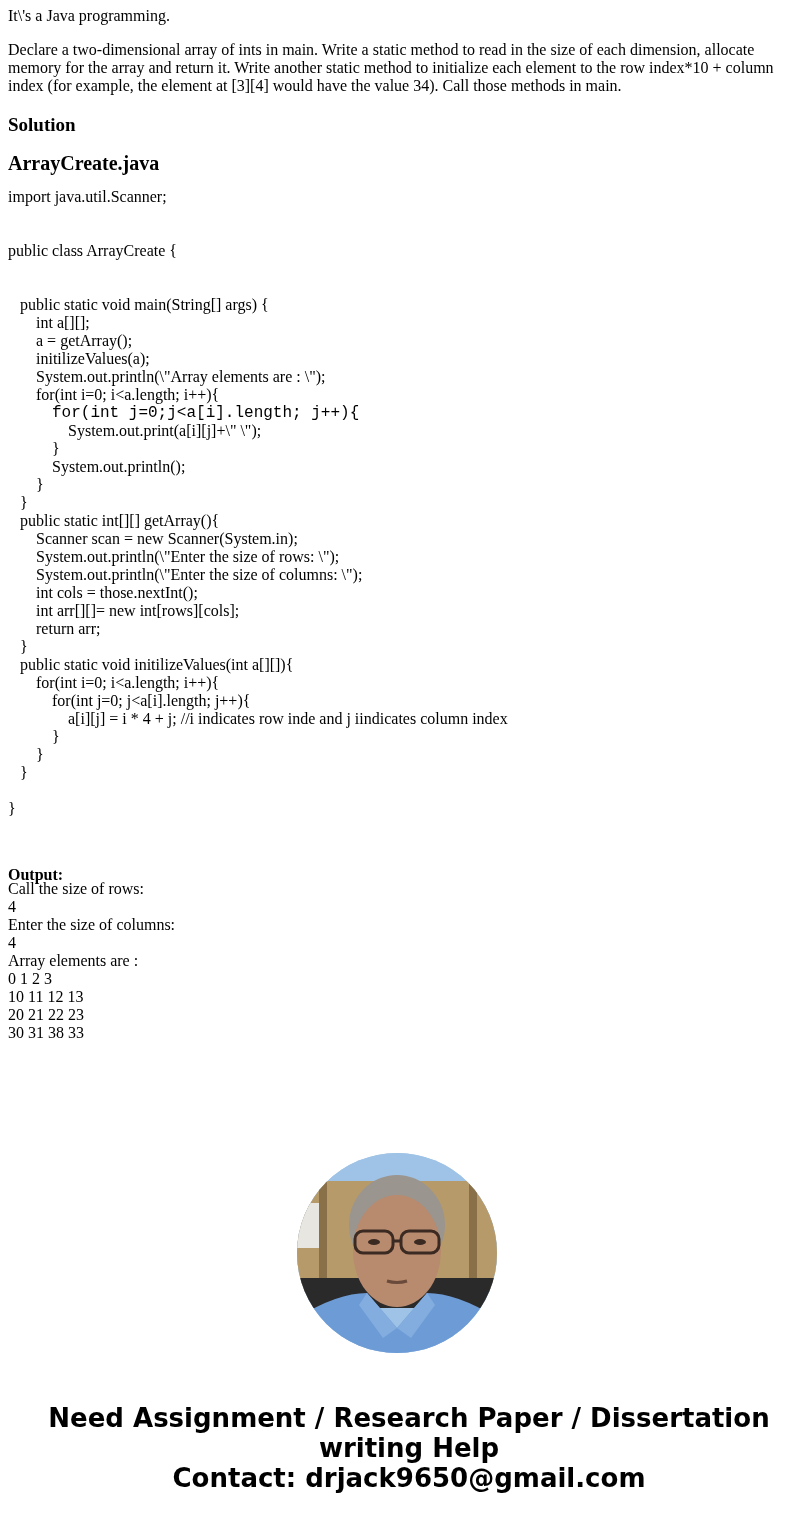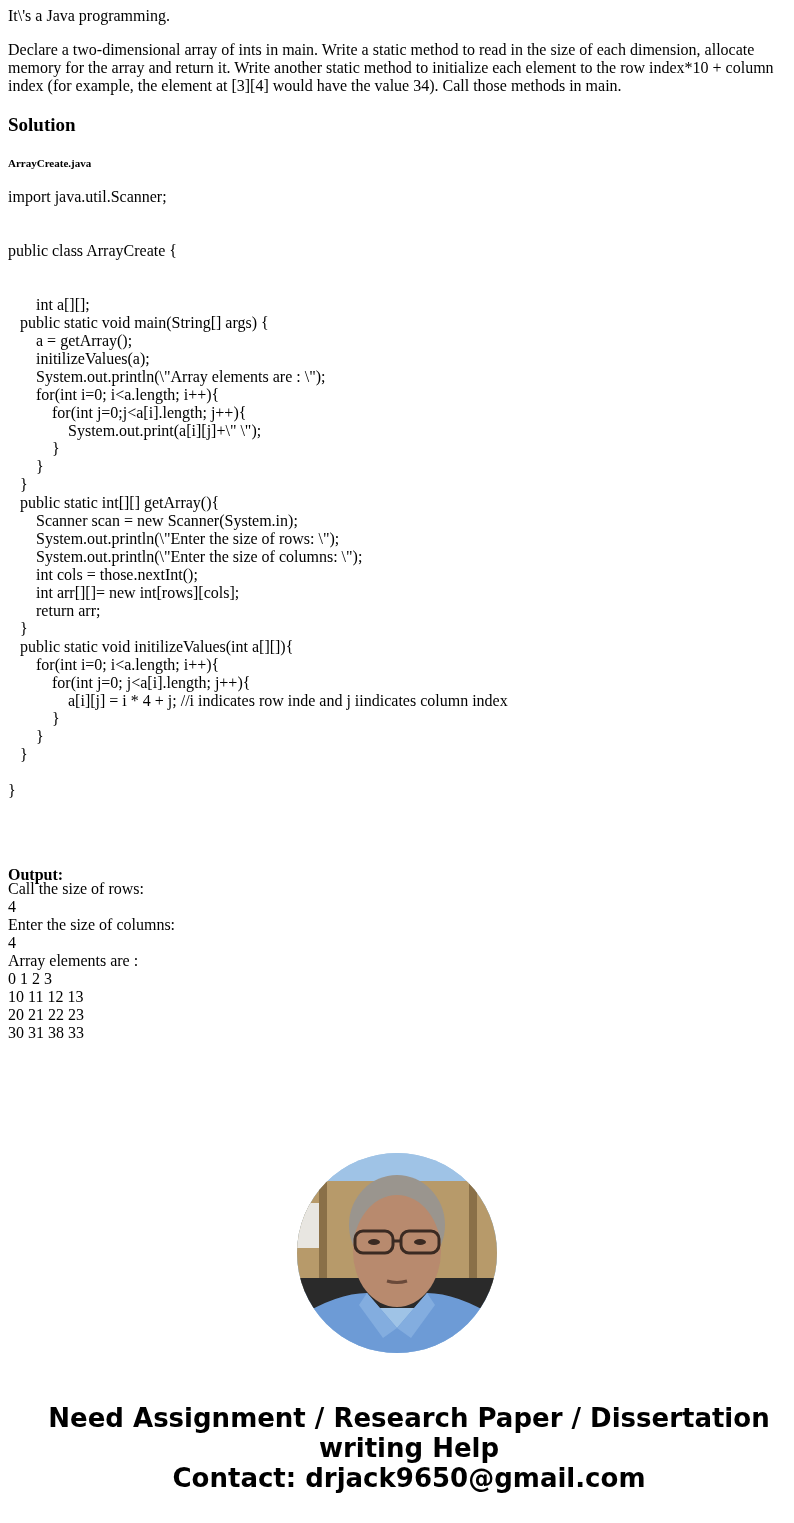--- a/index.html
+++ b/index.html
@@ -9,21 +9,21 @@
       position: relative;
       overflow: hidden;
       font-family: "Liberation Serif", serif;
       font-size: 16px;
       color: #000000;
     }
     .content { position: absolute; left: 8px; top: 0; width: 778px; }
     .intro { position: absolute; left: 0; top: 7px; line-height: 18px; margin: 0; }
     .question { position: absolute; left: 0; top: 41px; line-height: 18px; margin: 0; width: 778px; }
     .solution-heading { position: absolute; left: 0; top: 114px; margin: 0; font-size: 19px; font-weight: bold; line-height: 22px; }
-    .file-heading { position: absolute; left: 0; top: 154px; margin: 0; font-size: 11px; font-weight: bold; line-height: 18px; font-family: Liberation Serif, serif; }
+    .file-heading { position: absolute; left: 0; top: 154px; margin: 0; font-size: 20px; font-weight: bold; line-height: 18px; font-family: Liberation Serif, serif; }
     .code-block { position: absolute; left: 0; top: 188px; margin: 0; }
     .code-line { height: 18px; line-height: 18px; white-space: pre; }
     .output-heading { position: absolute; left: 0; top: 866px; margin: 0; font-weight: bold; line-height: 18px; }
     .output-block { position: absolute; left: 0; top: 880px; margin: 0; }
     .output-line { height: 18px; line-height: 18px; white-space: pre; }
     .avatar {
       position: absolute;
       left: 297px; top: 1153px;
       width: 200px; height: 200px;
       border-radius: 50%;
@@ -53,29 +53,30 @@
   <h3 class="solution-heading">Solution</h3>
   <h4 class="file-heading">ArrayCreate.java</h4>
 
   <div class="code-block" id="code-block">
       <div class="code-line" style="padding-left: 0px;">import java.util.Scanner;</div>
       <div class="code-line" style="padding-left: 0px;"></div>
       <div class="code-line" style="padding-left: 0px;"></div>
       <div class="code-line" style="padding-left: 0px;">public class ArrayCreate {</div>
       <div class="code-line" style="padding-left: 0px;"></div>
       <div class="code-line" style="padding-left: 0px;"></div>
+      <div class="code-line" style="padding-left: 12px;">public static void main(String[] args) {</div>
       <div class="code-line" style="padding-left: 28px;">int a[][];</div>
-      <div class="code-line" style="padding-left: 12px;">public static void main(String[] args) {</div>
       <div class="code-line" style="padding-left: 28px;">a = getArray();</div>
       <div class="code-line" style="padding-left: 28px;">initilizeValues(a);</div>
       <div class="code-line" style="padding-left: 28px;">System.out.println(\"Array elements are : \");</div>
       <div class="code-line" style="padding-left: 28px;">for(int i=0; i&lt;a.length; i++){</div>
-      <div class="code-line" style="padding-left: 44px;">for(int j=0;j&lt;a[i].length; j++){</div>
+      <div class="code-line" style="padding-left: 44px; font-family: Liberation Mono, monospace;">for(int j=0;j&lt;a[i].length; j++){</div>
       <div class="code-line" style="padding-left: 60px;">System.out.print(a[i][j]+\" \");</div>
       <div class="code-line" style="padding-left: 44px;">}</div>
+      <div class="code-line" style="padding-left: 44px;">System.out.println();</div>
       <div class="code-line" style="padding-left: 28px;">}</div>
       <div class="code-line" style="padding-left: 12px;">}</div>
       <div class="code-line" style="padding-left: 12px;">public static int[][] getArray(){</div>
       <div class="code-line" style="padding-left: 28px;">Scanner scan = new Scanner(System.in);</div>
       <div class="code-line" style="padding-left: 28px;">System.out.println(\"Enter the size of rows: \");</div>
       <div class="code-line" style="padding-left: 28px;">System.out.println(\"Enter the size of columns: \");</div>
       <div class="code-line" style="padding-left: 28px;">int cols = those.nextInt();</div>
       <div class="code-line" style="padding-left: 28px;">int arr[][]= new int[rows][cols];</div>
       <div class="code-line" style="padding-left: 28px;">return arr;</div>
       <div class="code-line" style="padding-left: 12px;">}</div>

